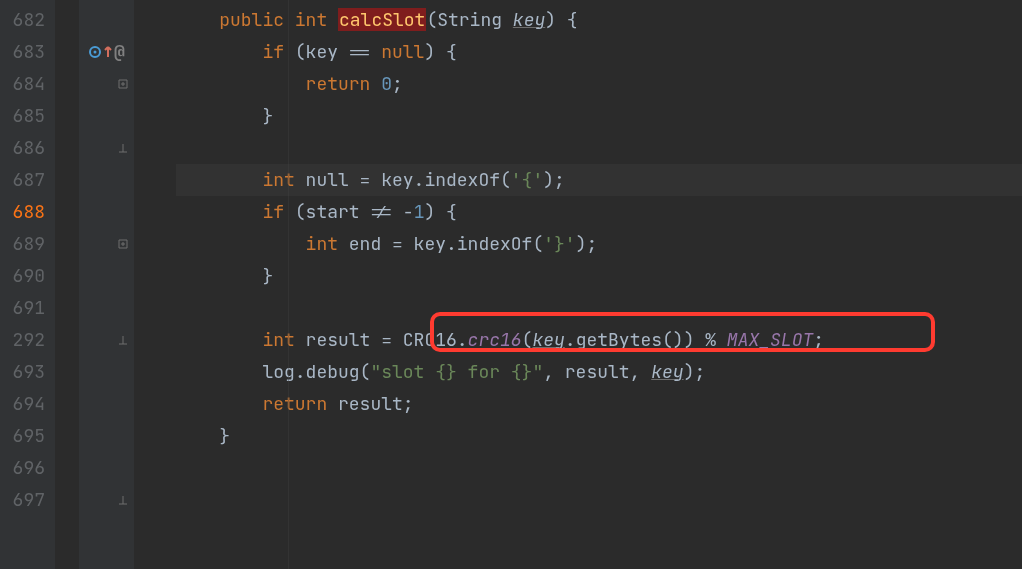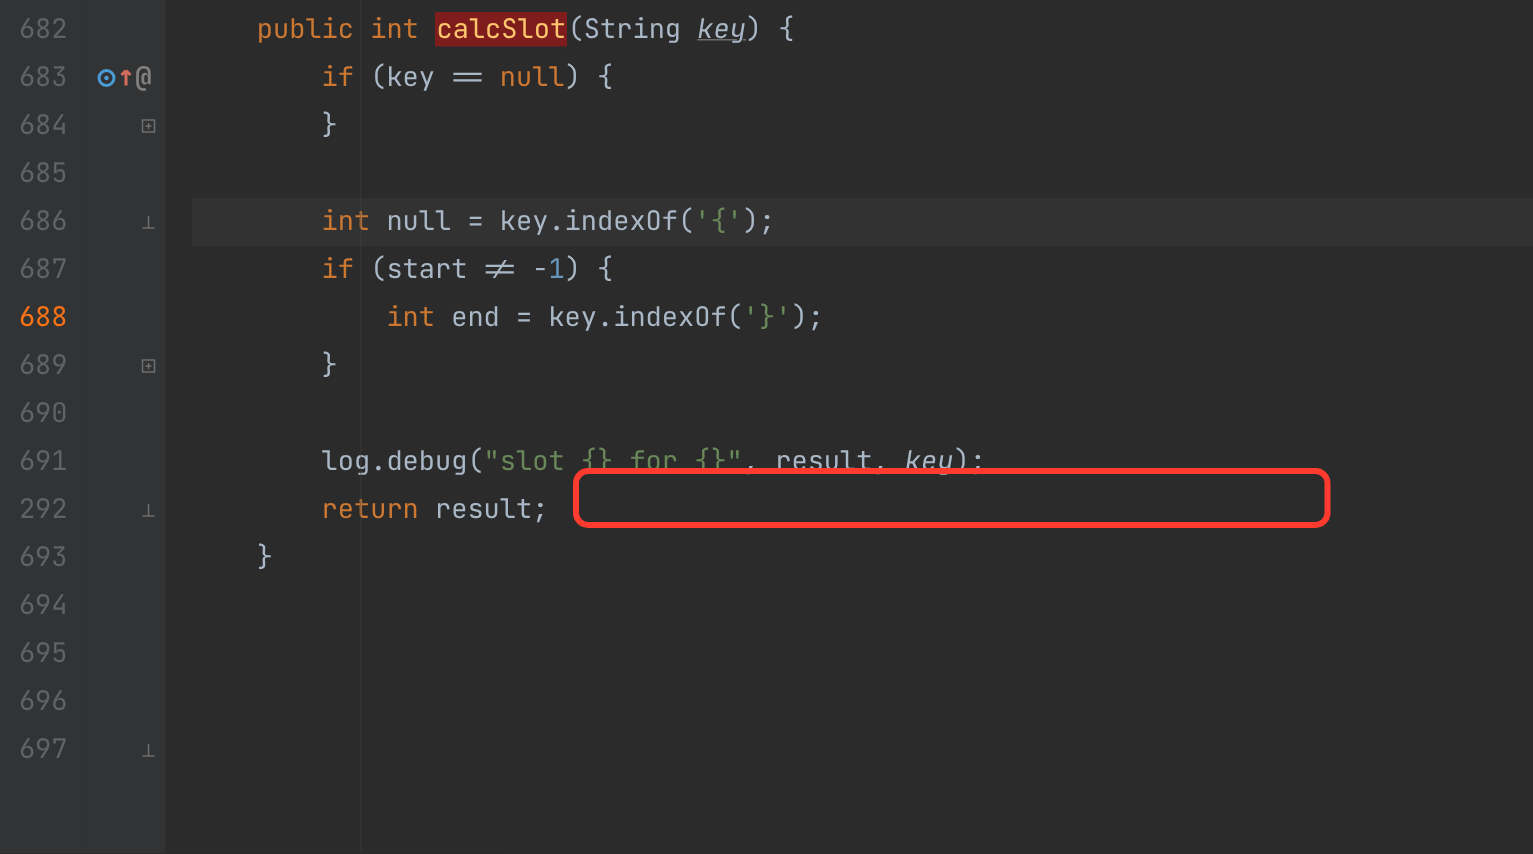--- a/index.html
+++ b/index.html
@@ -6,21 +6,21 @@
   body {
     background:#2b2b2b;
     font-family:"JetBrains Mono","Consolas","Courier New",monospace;
     font-size:18px;
     line-height:32px;
     color:#a9b7c6;
     width:1022px; height:569px;
     overflow:hidden;
     position:relative;
   }
-  .editor { display:flex; width:100%; height:100%; }
+  .editor { display:flex; width:100%; height:100%;gap:24px; }
   .gutter {
     width:55px; flex:0 0 55px;
     background:#313335;
     color:#606366;
     text-align:right;
     padding-right:10px;
     padding-top:4px;
     user-select:none;
   }
   .gutter .ln { height:32px; }
@@ -152,26 +152,28 @@
             <path d="M1 9 h8 M5 1 v8" stroke="#6e6e6e" fill="none"></path>
           </svg>
         </span>
       </div>
   </div>
 
   <div class="code">
     <div class="left-line"></div>
     <div class="line">    <span class="kw">public </span><span class="kw">int </span><span class="decl">calcSlot</span><span>(String </span><span class="under">key</span><span>) {</span></div>
     <div class="line">        <span class="kw">if </span><span>(key == </span><span class="kw">null</span><span>) {</span></div>
+    <div class="line">            <span class="kw">return </span><span class="num">0</span><span>;</span></div>
     <div class="line">        <span>}</span></div>
     <div class="line"> </div>
     <div class="line current">        <span class="kw">int </span><span>null = key.indexOf(</span><span class="str">'{'</span><span>);</span></div>
     <div class="line">        <span class="kw">if </span><span>(start != -</span><span class="num">1</span><span>) {</span></div>
     <div class="line">            <span class="kw">int </span><span>end = key.indexOf(</span><span class="str">'}'</span><span>);</span></div>
     <div class="line">        <span>}</span></div>
     <div class="line"> </div>
+    <div class="line">        <span class="kw">int </span><span>result = CRC16.</span><span class="ital">crc16</span><span>(</span><span class="under">key</span><span>.getBytes()) % </span><span class="cons">MAX_SLOT</span><span>;</span></div>
     <div class="line">        <span>log.debug(</span><span class="str">"slot {} for {}"</span><span>, result, </span><span class="under">key</span><span>);</span></div>
     <div class="line">        <span class="kw">return </span><span>result;</span></div>
     <div class="line">    <span>}</span></div>
 
     <div class="hl-box"></div>
   </div>
 </div>
 
 </body></html>

